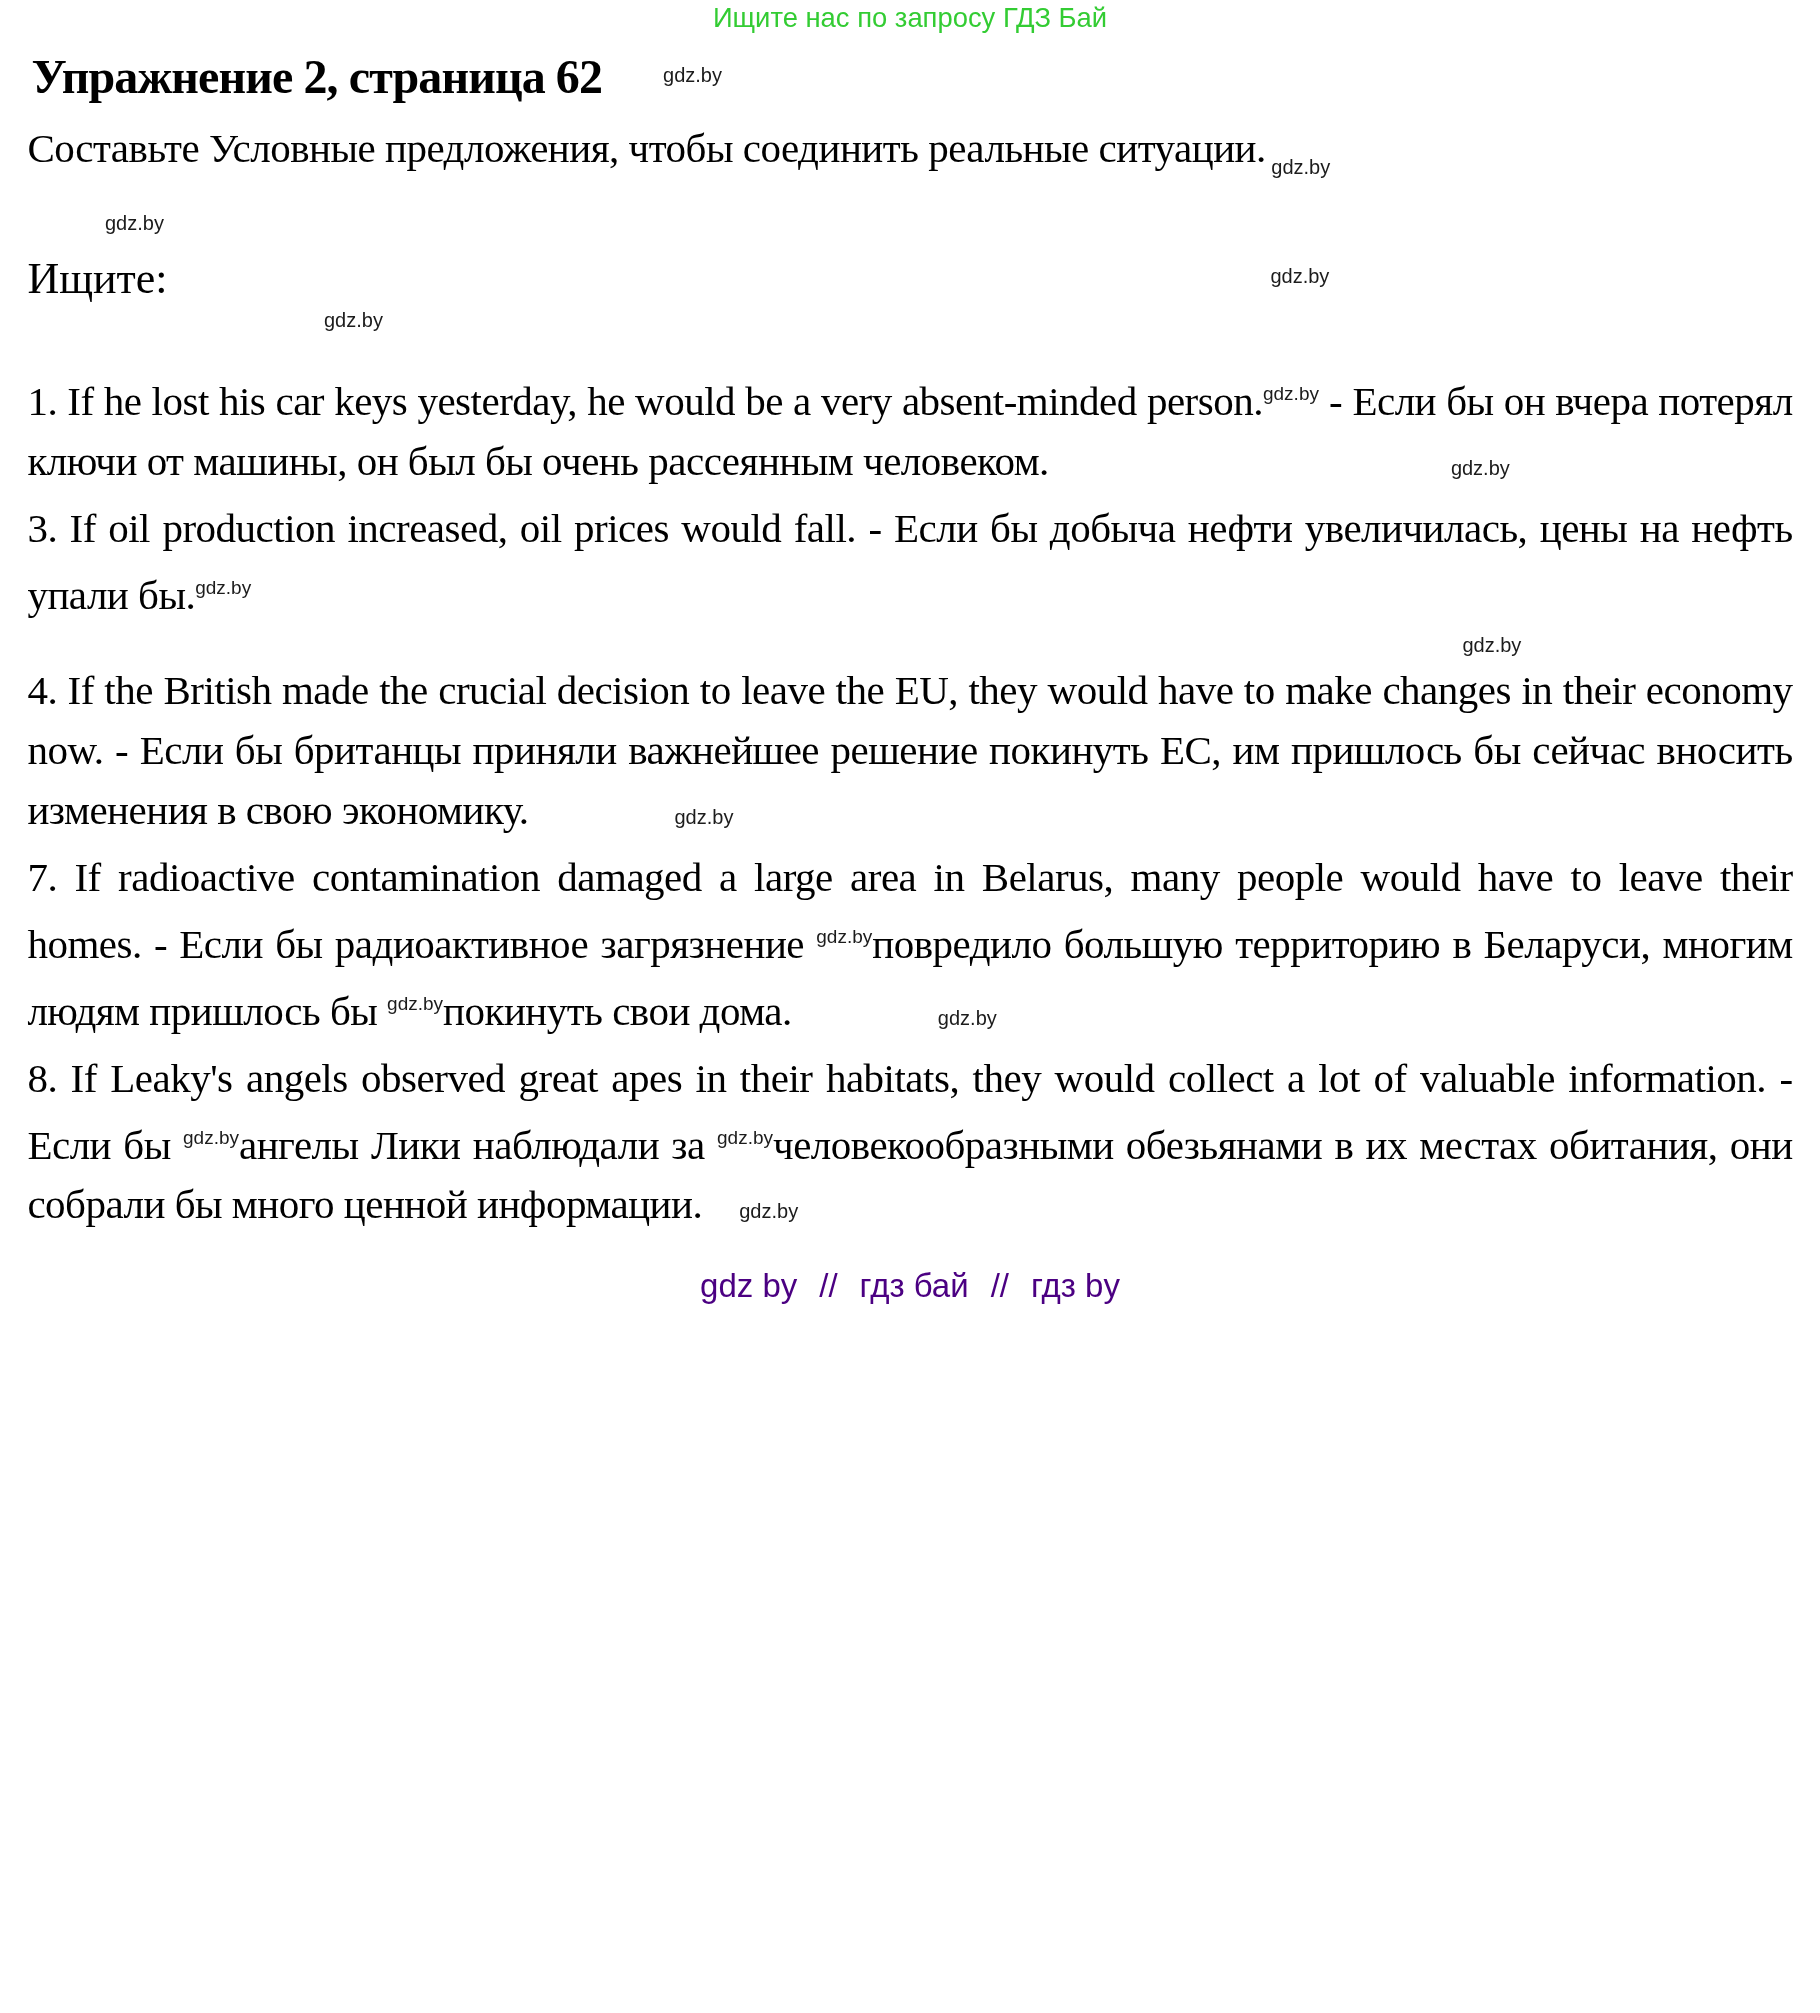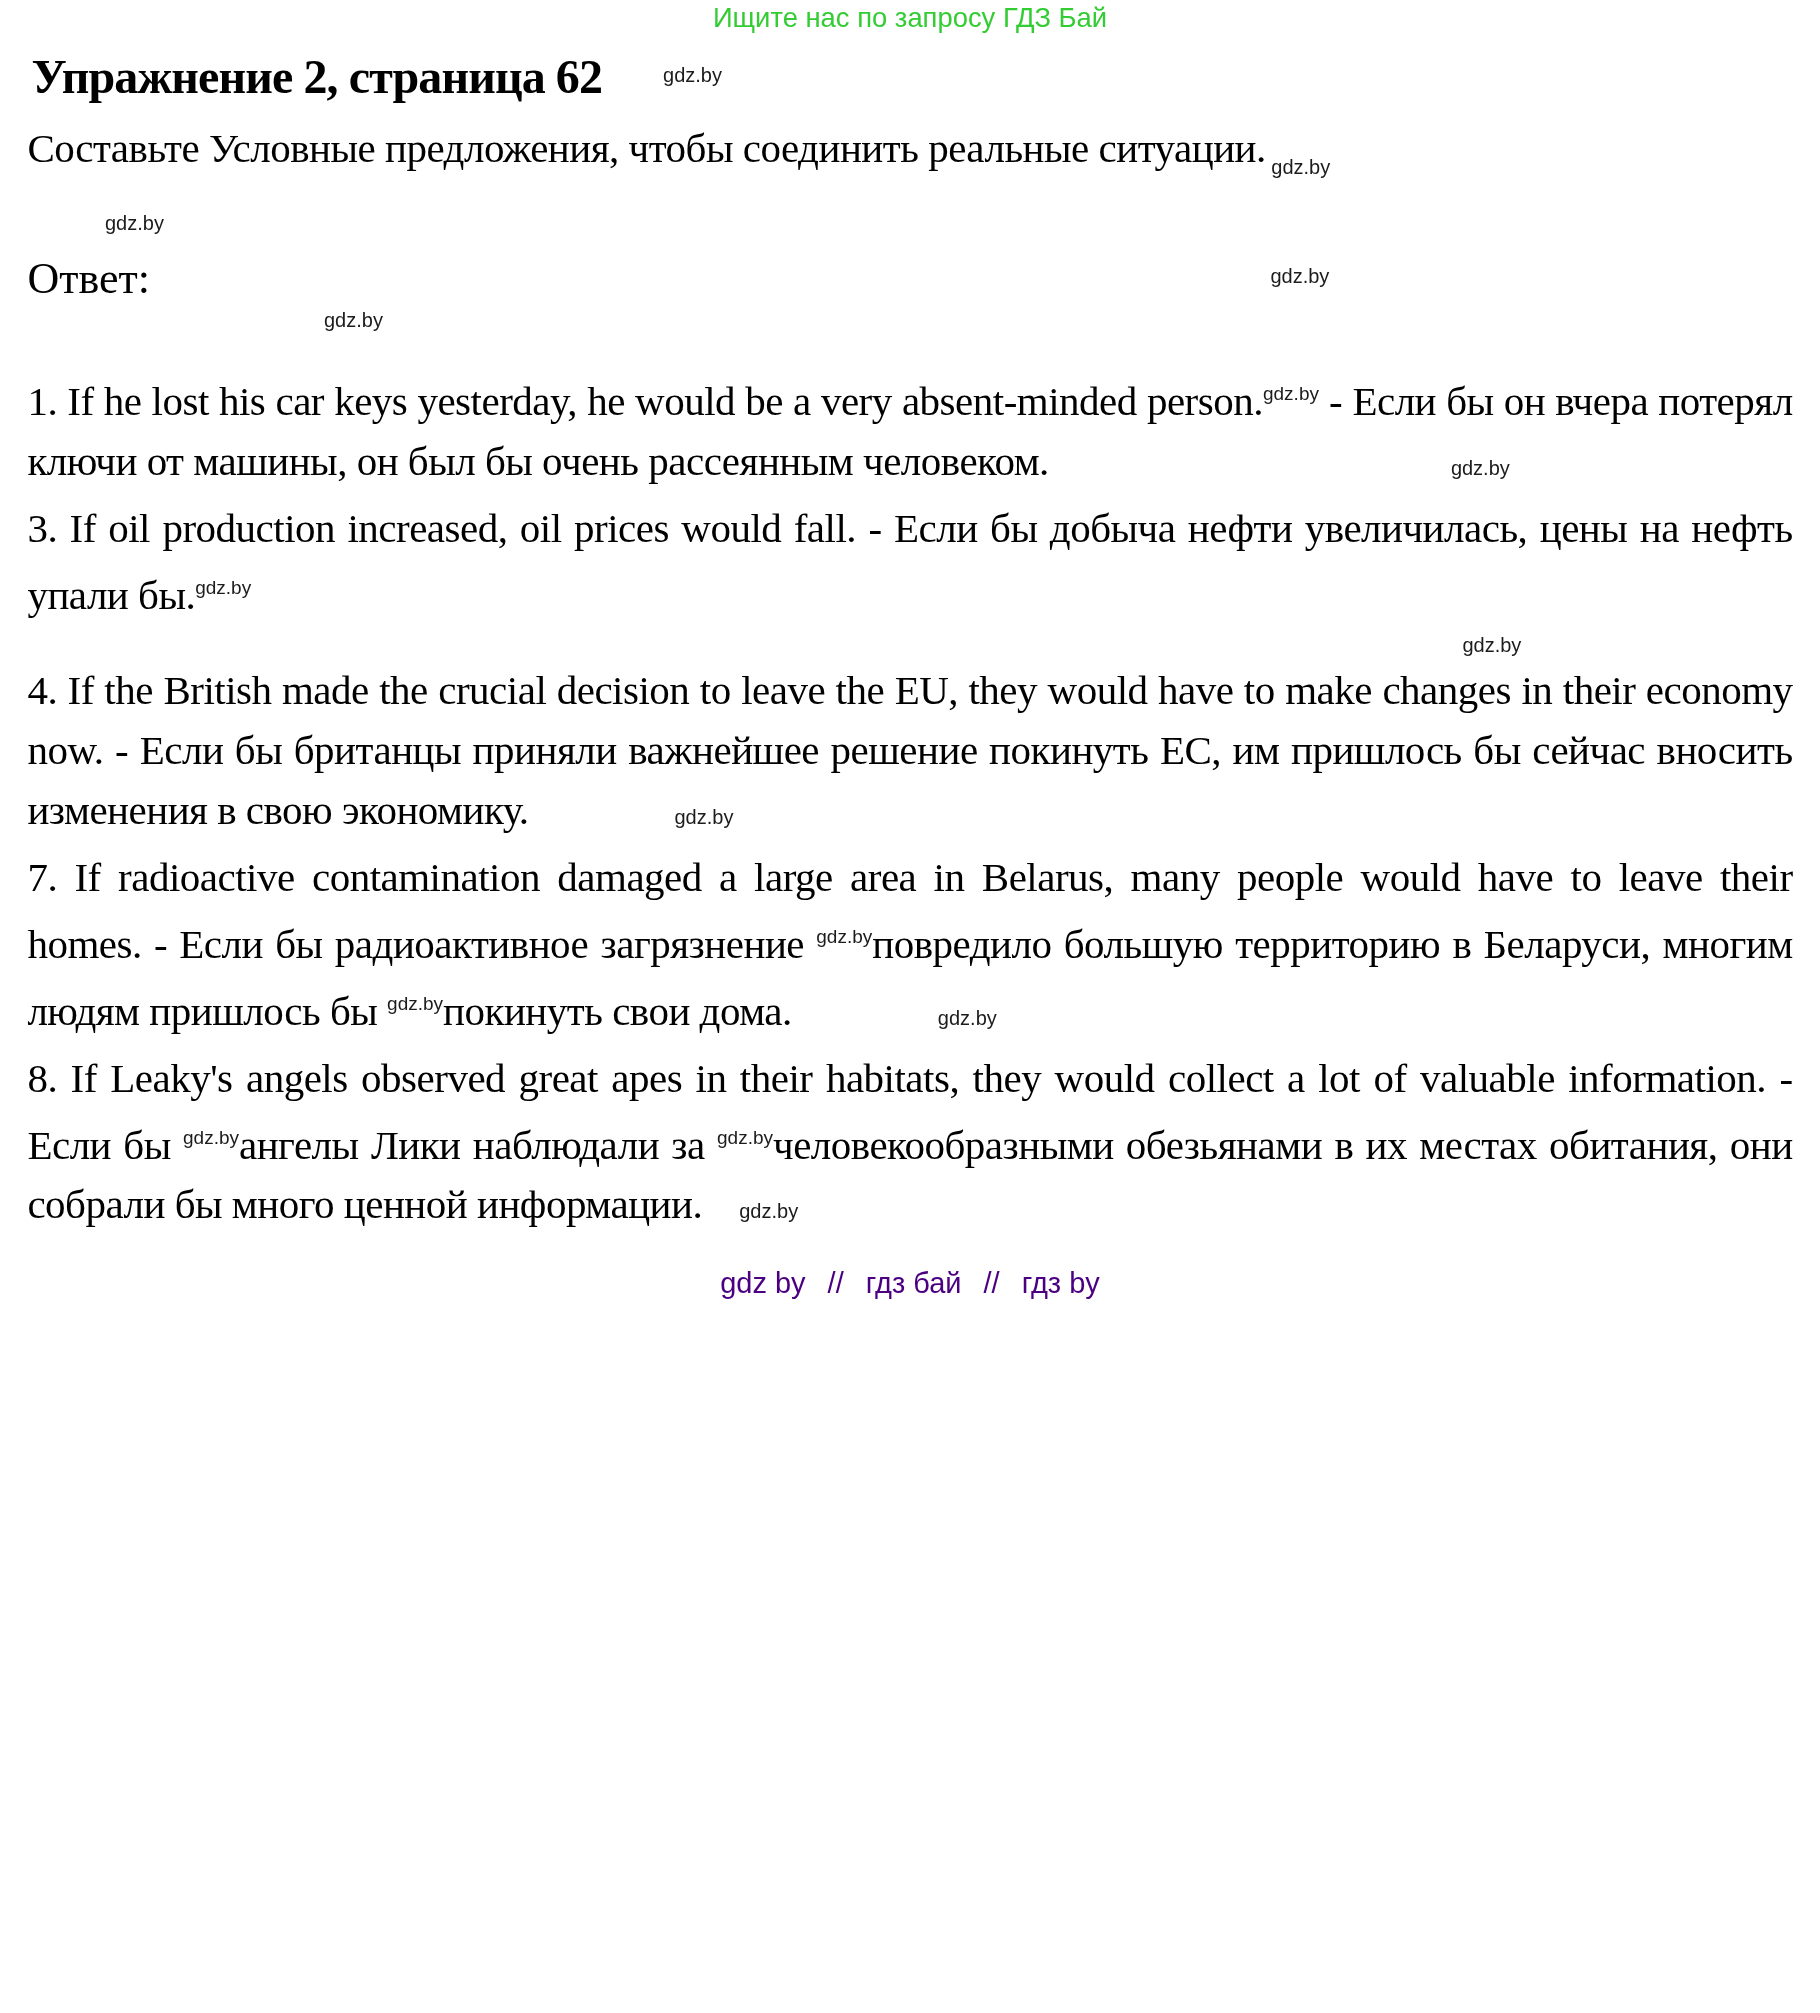--- a/index.html
+++ b/index.html
@@ -59,21 +59,21 @@
     font-size:41px;
     line-height:60px;
     letter-spacing:-0.5px;
     text-align:justify;
   }
   .item { margin:0; }
   .footer {
     margin-top:25.6px;
     text-align:center;
     font-family:"Liberation Sans", sans-serif;
-    font-size:29px;
+    font-size:33px;
   }
   .footer .seg { margin:0 11px; }
 </style>
 </head>
 <body>
 
 <div class="banner" style="color: rgb(51, 204, 51);">Ищите нас по запросу ГДЗ Бай</div>
 
 <div class="title-row">
   <h1 class="title">Упражнение 2, страница 62</h1><span class="wm title-wm">gdz.by</span>
@@ -81,21 +81,21 @@
 
 <div class="task-row">
   <span>Составьте Условные предложения, чтобы соединить реальные ситуации.</span><span class="wm wm--sub">gdz.by</span>
 </div>
 
 <div class="wm-line wm-line-1">
   <span class="wm">gdz.by</span>
 </div>
 
 <div class="answer-row">
-  <span>Ответ:</span>
+  <span>Ищите:</span>
   <span class="wm answer-wm">gdz.by</span>
 </div>
 
 <div class="wm-line wm-line-2">
   <span class="wm">gdz.by</span>
 </div>
 
 <div class="items">
     <p class="item"><span>1. If he lost his car keys yesterday, he would be a very absent-minded person.</span><span class="wm wm--sup">gdz.by</span><span> - Если бы он вчера потерял ключи от машины, он был бы очень рассеянным человеком.</span><span class="wm wm--far2">gdz.by</span></p>
     <p class="item"><span>3. If oil production increased, oil prices would fall. - Если бы добыча нефти увеличилась, цены на нефть упали бы.</span><span class="wm wm--sup">gdz.by</span></p>

